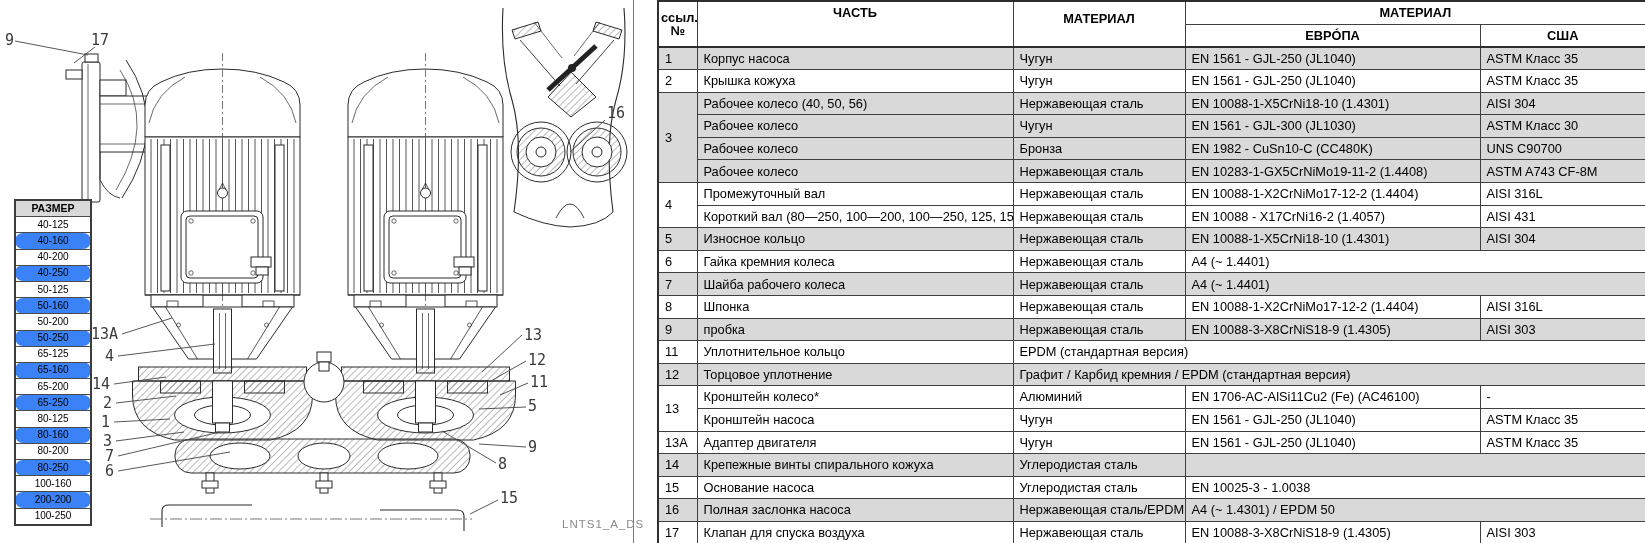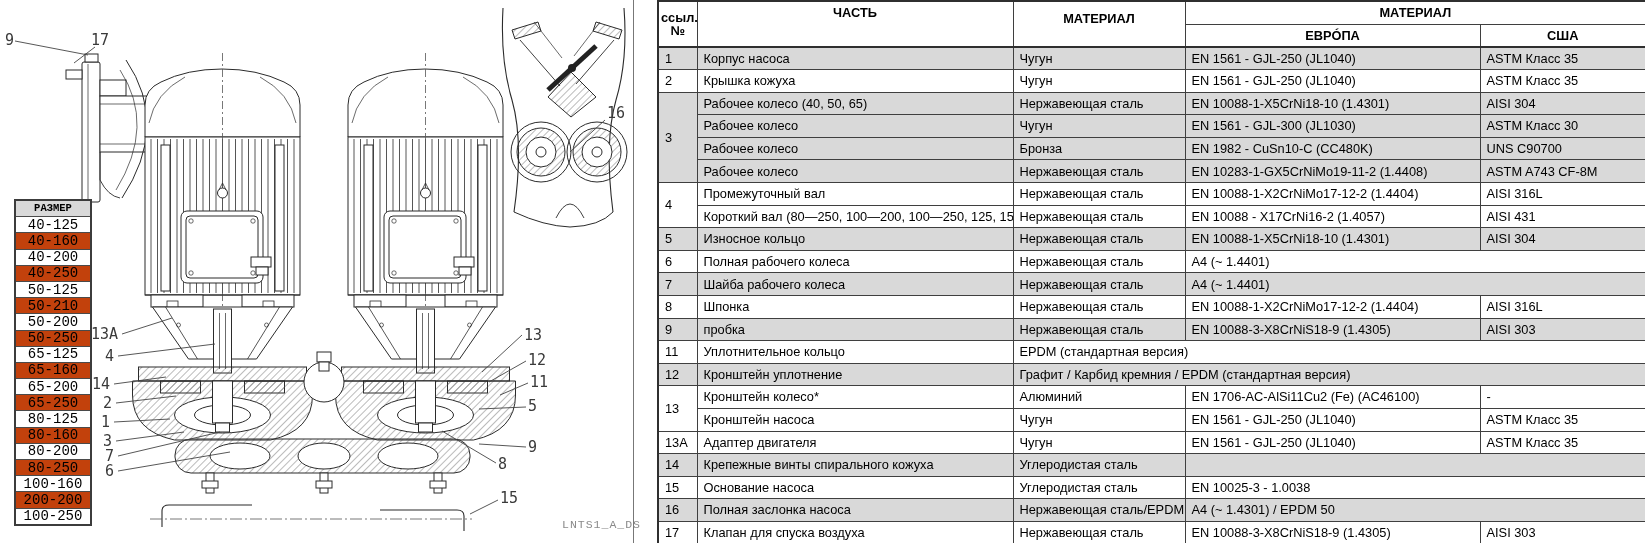--- a/index.html
+++ b/index.html
@@ -1,29 +1,29 @@
 <!DOCTYPE html>
 <html><head>
 <meta charset="utf-8">
 <style>
   html,body{margin:0;padding:0;background:#fff;}
   #page{position:relative;width:1645px;height:543px;background:#fff;overflow:hidden;
         font-family:"Liberation Sans",sans-serif;color:#000;}
   
   #drawing-pane{position:absolute;left:0;top:0;width:657px;height:543px;}
   #pane-divider{position:absolute;left:633px;top:0;width:1px;height:543px;background:#777;}
-  #code-label{position:absolute;left:562px;top:518px;font-family:Liberation Mono, monospace;
+  #code-label{position:absolute;left:562px;top:518px;font-family:Liberation Sans, sans-serif;
               font-size:11.5px;color:#8a8a8a;letter-spacing:1px;}
   
   #size-table-wrap{position:absolute;left:14px;top:199px;width:78px;}
-  table.sizes{border-collapse:collapse;width:78px;table-layout:fixed;font-family:Liberation Mono, monospace;}
+  table.sizes{border-collapse:collapse;width:78px;table-layout:fixed;}
   table.sizes td{border:1px solid #4a4a4a;height:15.2px;text-align:center;
-                 font-size:14px;padding:0;line-height:1;}
+                 font-size:10px;padding:0;line-height:1;}
   table.sizes td.hd{font-weight:bold;background:#d9d9d9;font-size:10.5px;}
-  table.sizes tr.alt td{background:#c2410c;}
+  table.sizes tr.alt td{background:#3b82f6;border-radius:8px;}
   table.sizes{border:2px solid #3c3c3c;}
   
   #parts-wrap{position:absolute;left:657px;top:0;width:872px;height:543px;}
   table.parts{border-collapse:collapse;table-layout:fixed;width:988px;border:2px solid #2f2f2f;}
   table.parts th,table.parts td{border:1px solid #3f3f3f;padding:0 0 0 6px;overflow:hidden;
                                 white-space:nowrap;font-size:12.8px;text-align:left;line-height:1.05;}
   table.parts thead tr{height:23px;}
   table.parts tbody tr{height:22.6px;}
   table.parts thead th{font-weight:bold;text-align:center;padding:0 2px;}
   table.parts thead{border-bottom:2px solid #2f2f2f;}
@@ -211,21 +211,21 @@
             <tr>
               <td>40-200</td>
             </tr>
             <tr class="alt">
               <td>40-250</td>
             </tr>
             <tr>
               <td>50-125</td>
             </tr>
             <tr class="alt">
-              <td>50-210</td>
+              <td>50-160</td>
             </tr>
             <tr>
               <td>50-200</td>
             </tr>
             <tr class="alt">
               <td>50-250</td>
             </tr>
             <tr>
               <td>65-125</td>
             </tr>
@@ -301,21 +301,21 @@
           </tr>
           <tr>
             <td class="ref" rowspan="1">2</td>
             <td>Крышка кожуха</td>
             <td>Чугун</td>
             <td>EN 1561 - GJL-250 (JL1040)</td>
             <td>ASTM Класс 35</td>
           </tr>
           <tr class="shade">
             <td class="ref" rowspan="4">3</td>
-            <td>Рабочее колесо (40, 50, 65)</td>
+            <td>Рабочее колесо (40, 50, 56)</td>
             <td>Нержавеющая сталь</td>
             <td>EN 10088-1-X5CrNi18-10 (1.4301)</td>
             <td>AISI 304</td>
           </tr>
           <tr class="shade">
             <td>Рабочее колесо</td>
             <td>Чугун</td>
             <td>EN 1561 - GJL-300 (JL1030)</td>
             <td>ASTM Класс 30</td>
           </tr>
@@ -346,21 +346,21 @@
           </tr>
           <tr class="shade">
             <td class="ref" rowspan="1">5</td>
             <td>Износное кольцо</td>
             <td>Нержавеющая сталь</td>
             <td>EN 10088-1-X5CrNi18-10 (1.4301)</td>
             <td>AISI 304</td>
           </tr>
           <tr>
             <td class="ref" rowspan="1">6</td>
-            <td>Полная рабочего колеса</td>
+            <td>Гайка кремния колеса</td>
             <td>Нержавеющая сталь</td>
             <td colspan="2">A4 (~ 1.4401)</td>
           </tr>
           <tr class="shade">
             <td class="ref" rowspan="1">7</td>
             <td>Шайба рабочего колеса</td>
             <td>Нержавеющая сталь</td>
             <td colspan="2">A4 (~ 1.4401)</td>
           </tr>
           <tr>
@@ -377,21 +377,21 @@
             <td>EN 10088-3-X8CrNiS18-9 (1.4305)</td>
             <td>AISI 303</td>
           </tr>
           <tr>
             <td class="ref" rowspan="1">11</td>
             <td>Уплотнительное кольцо</td>
             <td colspan="3">EPDM (стандартная версия)</td>
           </tr>
           <tr class="shade">
             <td class="ref" rowspan="1">12</td>
-            <td>Кронштейн уплотнение</td>
+            <td>Торцовое уплотнение</td>
             <td colspan="3">Графит / Карбид кремния / EPDM (стандартная версия)</td>
           </tr>
           <tr>
             <td class="ref" rowspan="2">13</td>
             <td>Кронштейн колесо*</td>
             <td>Алюминий</td>
             <td>EN 1706-AC-AlSi11Cu2 (Fe) (AC46100)</td>
             <td>-</td>
           </tr>
           <tr>

